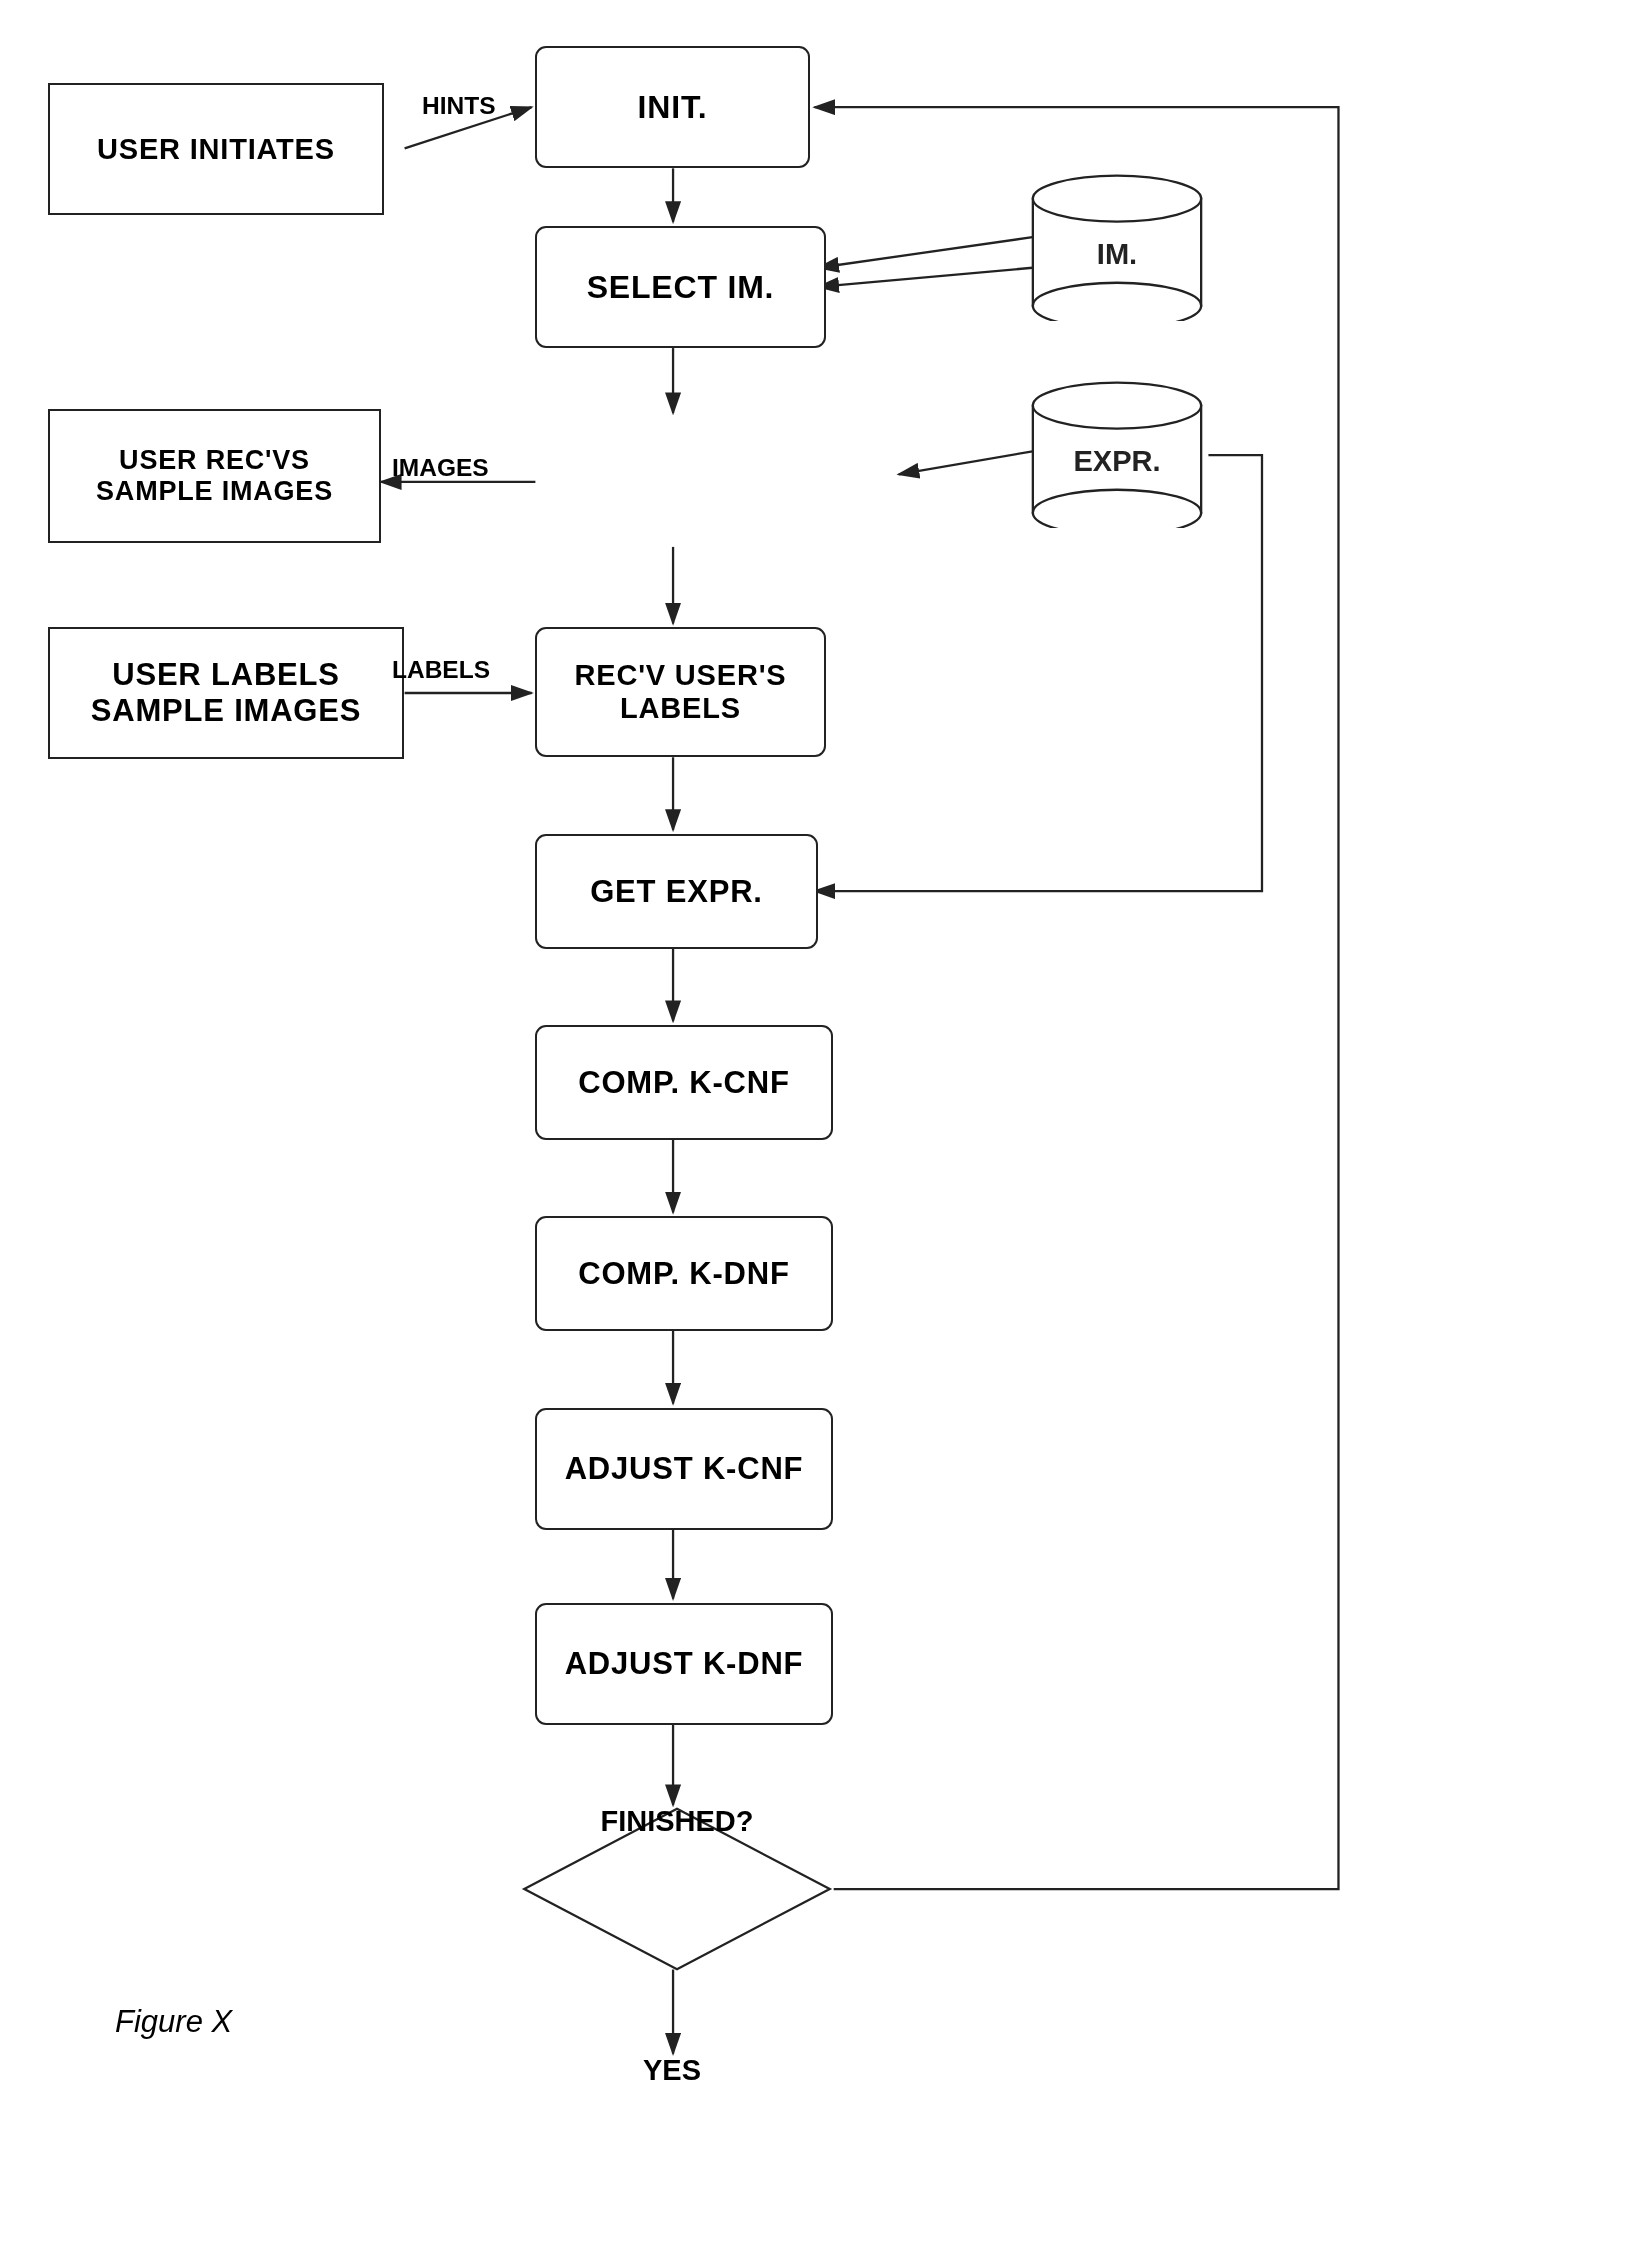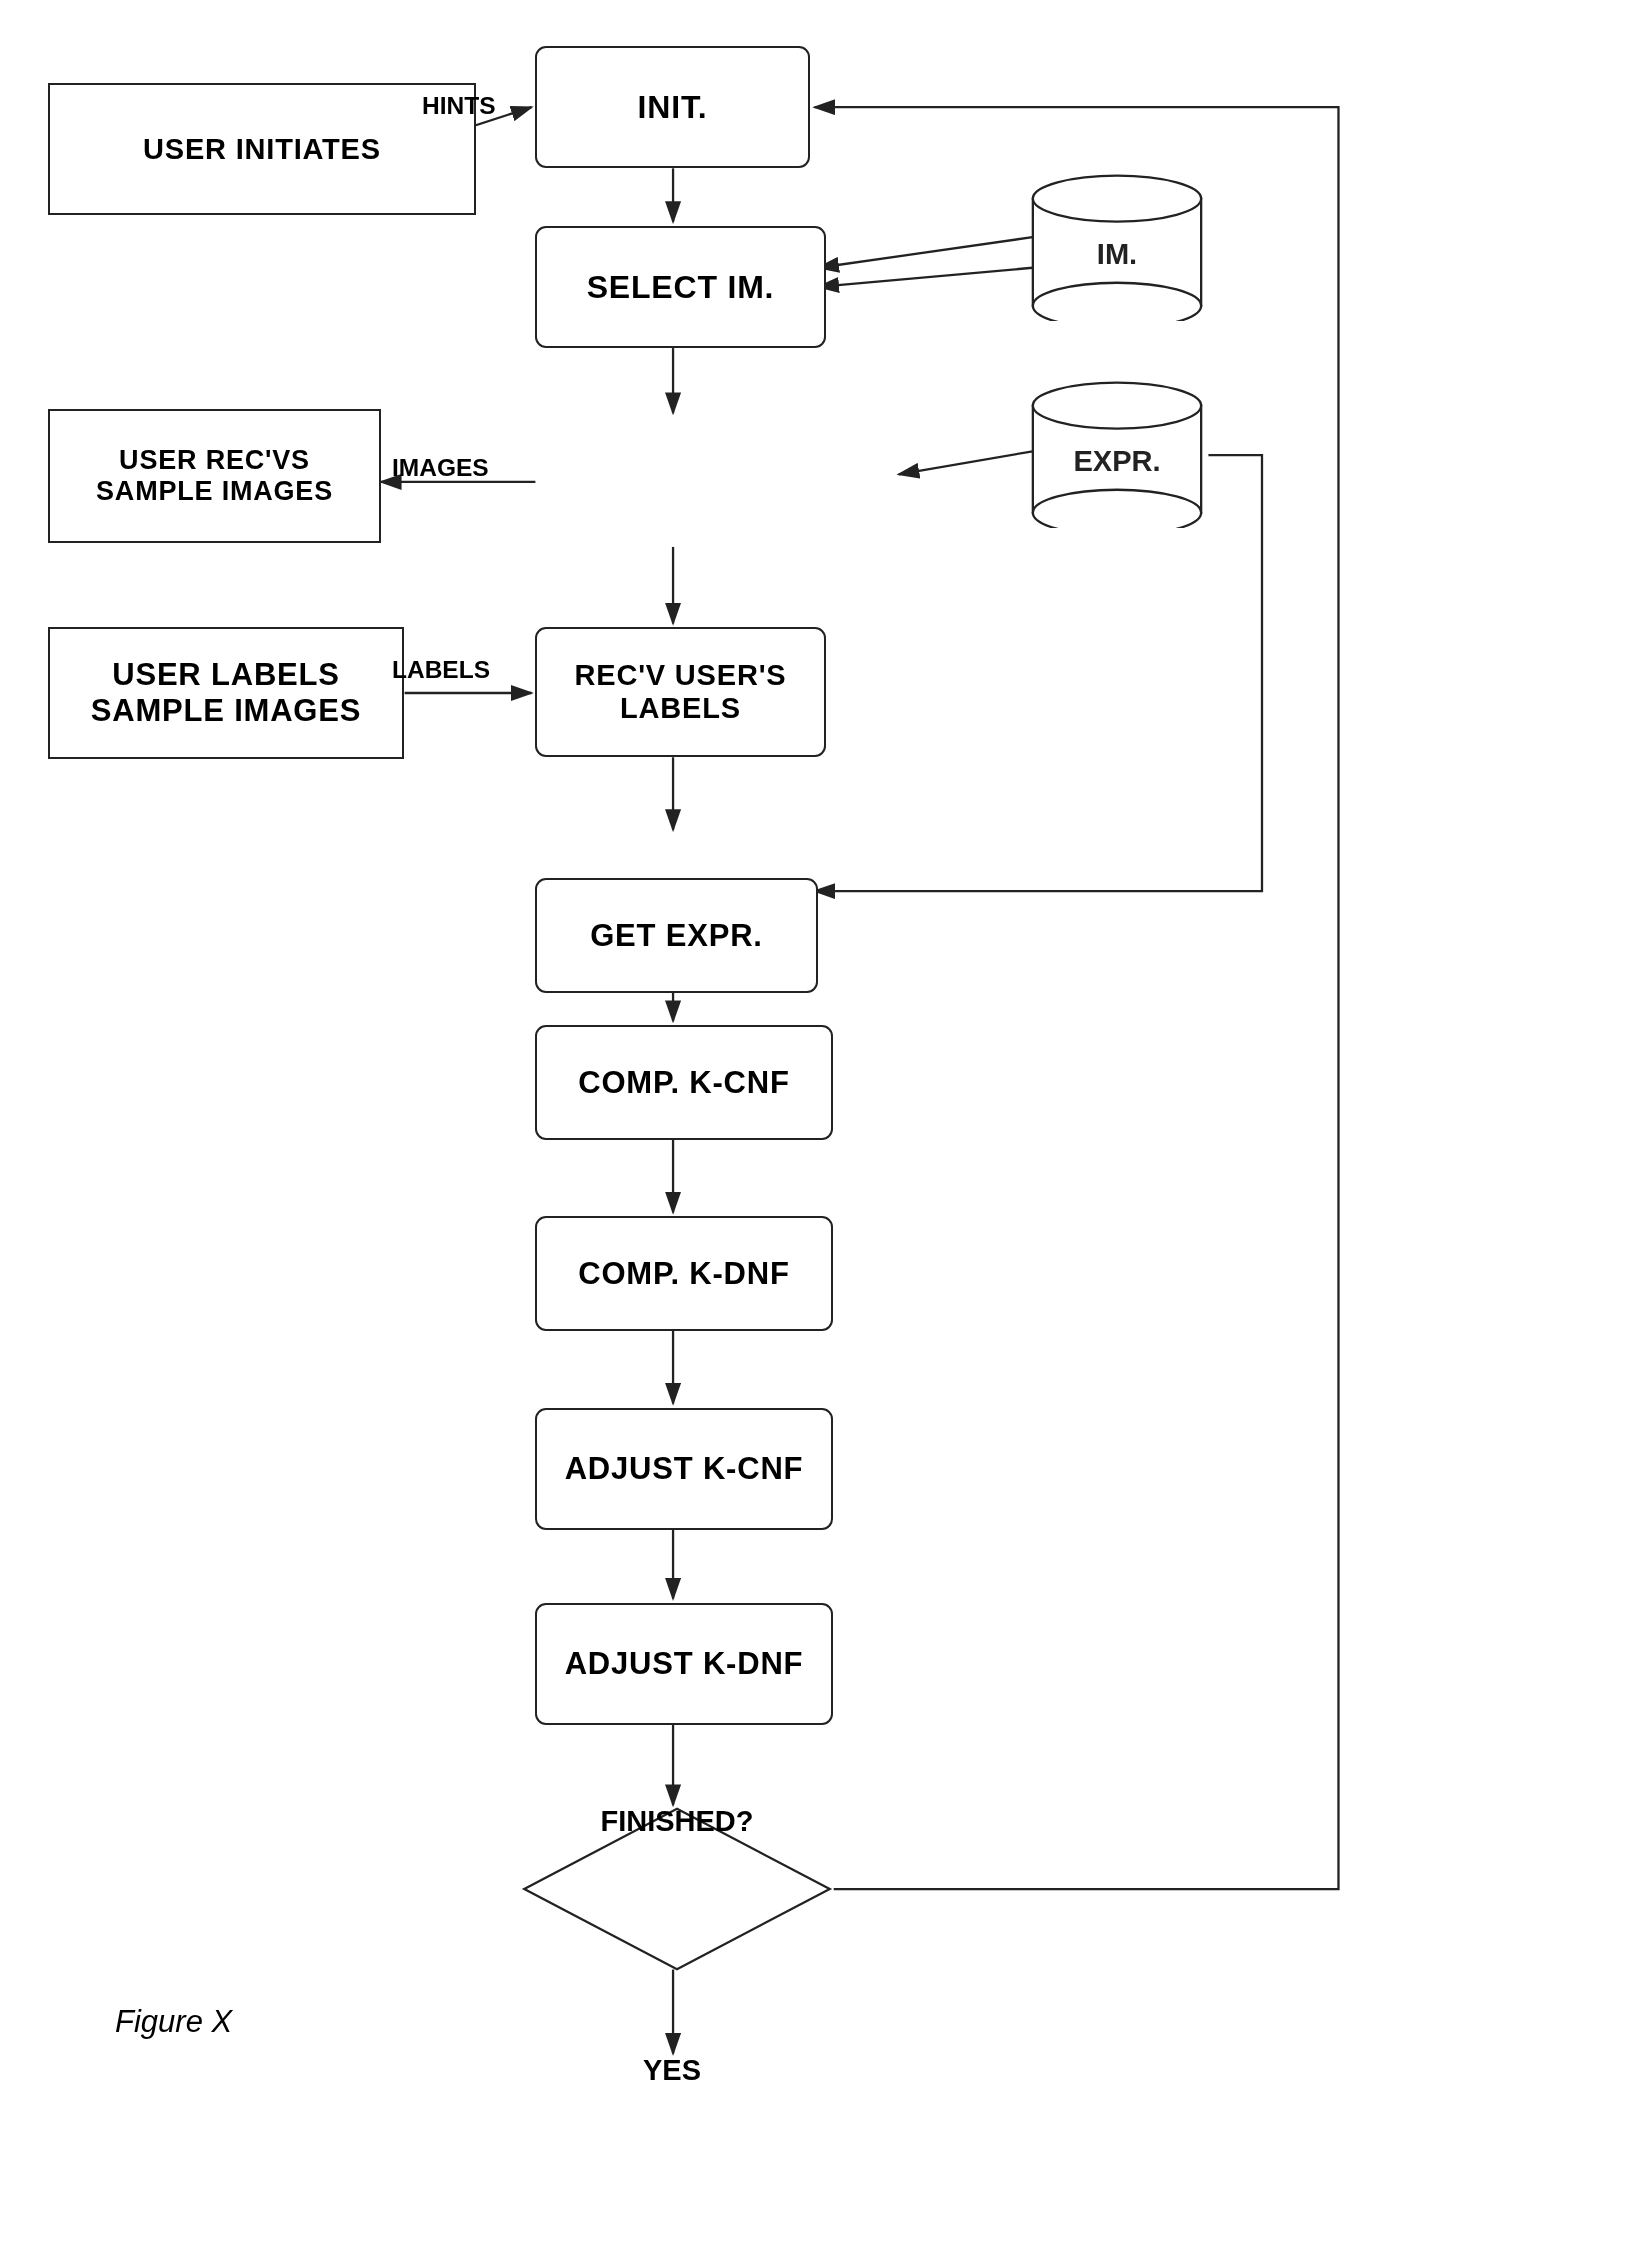--- a/index.html
+++ b/index.html
@@ -110,21 +110,21 @@
     <line x1="1350" y1="350" x2="1070" y2="375" stroke="#222" stroke-width="3" marker-end="url(#arrowhead)"></line>
 
     <line x1="1350" y1="590" x2="1175" y2="620" stroke="#222" stroke-width="3" marker-end="url(#arrowhead)"></line>
 
     <polyline points="1580,595 1650,595 1650,1165 1065,1165" fill="none" stroke="#222" stroke-width="3" marker-end="url(#arrowhead)"></polyline>
 
     <polyline points="1090,2470 1750,2470 1750,140 1065,140" fill="none" stroke="#222" stroke-width="3" marker-end="url(#arrowhead)"></polyline>
 
   </svg>
 
-  <div class="box" style="left:48px; top:83px; width:428px; height:132px; font-size:29px;">
+  <div class="box" style="left:48px; top:83px; width:336px; height:132px; font-size:29px;">
     <span style="white-space:pre-line; text-align:center;">USER INITIATES</span>
   </div>
 
   <div class="box box-rounded" style="left:535px; top:46px; width:275px; height:122px; font-size:32px;">
     <span>INIT.</span>
   </div>
 
   <div class="box box-rounded" style="left:535px; top:226px; width:291px; height:122px; font-size:32px;">
     <span>SELECT IM.</span>
   </div>
@@ -138,21 +138,21 @@
   <div class="box box-rounded" style="left:535px; top:627px; width:291px; height:130px; font-size:29px;">
     <span style="white-space:pre-line;">REC'V USER'S
 LABELS</span>
   </div>
 
   <div class="box" style="left:48px; top:627px; width:356px; height:132px; font-size:31px;">
     <span style="white-space:pre-line;">USER LABELS
 SAMPLE IMAGES</span>
   </div>
 
-  <div class="box box-rounded" style="left:535px; top:834px; width:283px; height:115px; font-size:31px;margin-top:44px;">
+  <div class="box box-rounded" style="left:535px; top:834px; width:283px; height:115px; font-size:31px;">
     <span>GET EXPR.</span>
   </div>
 
   <div class="box box-rounded" style="left:535px; top:1025px; width:298px; height:115px; font-size:31px;">
     <span>COMP. K-CNF</span>
   </div>
 
   <div class="box box-rounded" style="left:535px; top:1216px; width:298px; height:115px; font-size:31px;">
     <span>COMP. K-DNF</span>
   </div>

